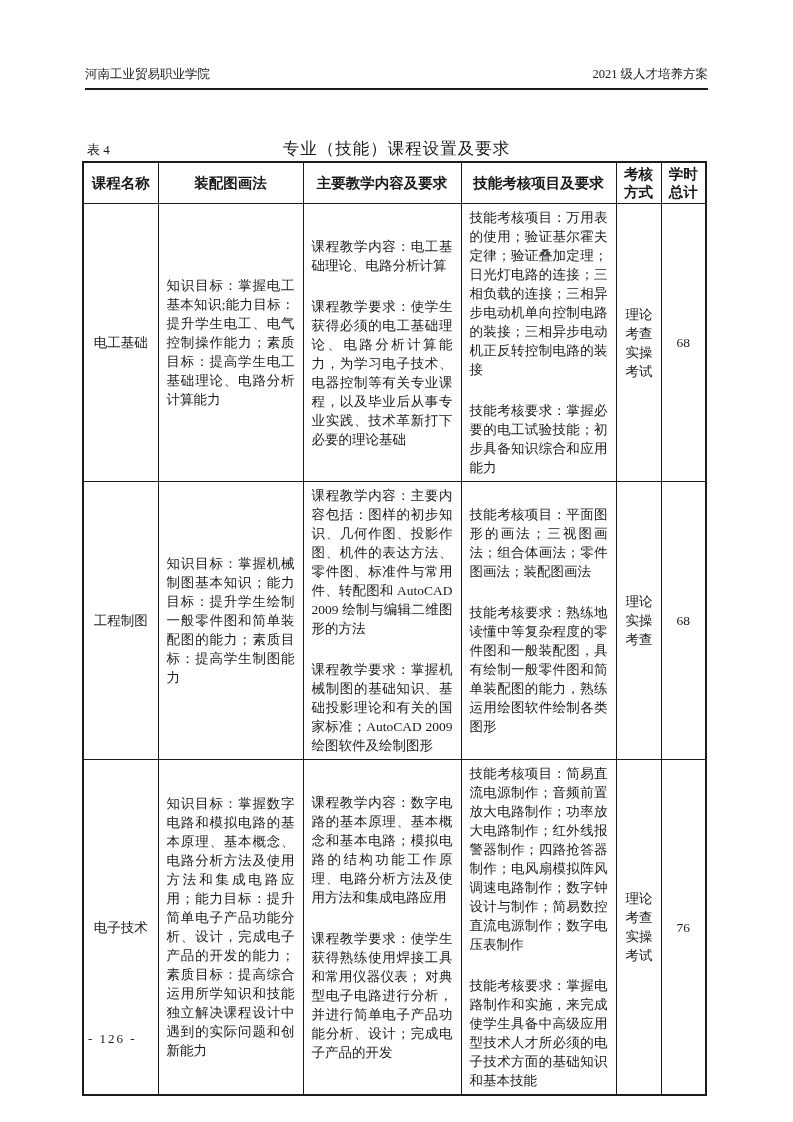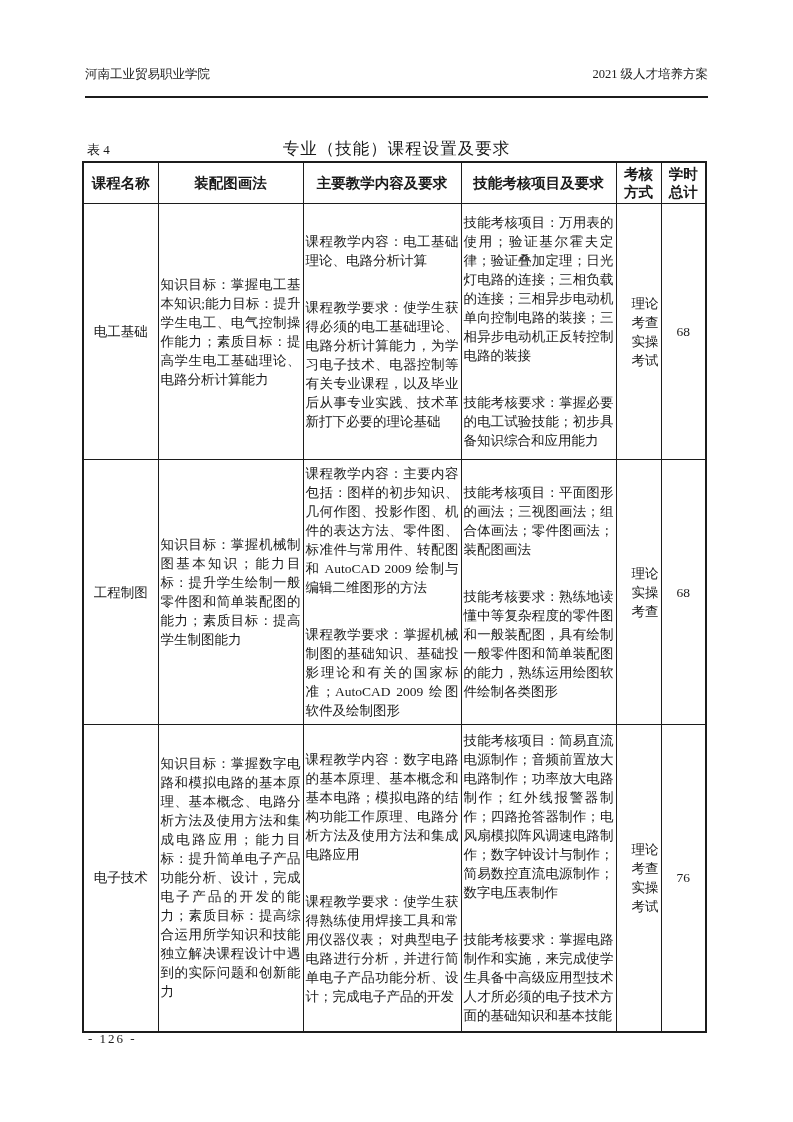--- a/index.html
+++ b/index.html
@@ -14,21 +14,21 @@
     overflow: hidden;
   }
   
   .doc-header {
     position: absolute;
     top: 66px; left: 85px; width: 623px;
     display: flex;
     justify-content: space-between;
     align-items: flex-end;
     font-size: 12.5px;
-    padding-bottom: 13px;
+    padding-bottom: 5px;
     border-bottom: 2px solid #1c1c1c;
   }
   
   .section-title {
     position: absolute;
     top: 104px; left: 113px;
     font-size: 17px;
     font-weight: bold;
     letter-spacing: 1px;
   }
@@ -54,42 +54,42 @@
   table.course-table {
     position: absolute;
     top: 161px; left: 82px;
     width: 623px;
     border-collapse: collapse;
     table-layout: fixed;
     border: 2px solid #1c1c1c;
   }
   .course-table th, .course-table td {
     border: 1px solid #1c1c1c;
-    padding: 4px 2px;
+    padding: 4px 8px;
     vertical-align: middle;
     overflow: hidden;
   }
   .course-table th {
     height: 30px;
     font-size: 14.5px;
     font-weight: bold;
     text-align: center;
     line-height: 18px;
     padding: 2px 2px;
   }
   .course-table td {
     font-size: 13.5px;
     line-height: 19px;
   }
   tr.row-h1 { height: 256px; }
   tr.row-h2 { height: 255px; }
   tr.row-h3 { height: 307px; }
   .c-name   { text-align: center; font-size: 14px; margin-left: 12px; }
   .just     { text-align: justify; }
-  .para + .para { margin-top: 28px; }
+  .para + .para { margin-top: 22px; }
   .c-method { text-align: right; white-space: pre-line; padding: 4px 2px; }
   .c-hours  { text-align: center; }
   .preline  { white-space: pre-line; }
   
   .footer {
     position: absolute;
     left: 88px; top: 1031px;
     font-size: 13px;
     letter-spacing: 2px;
   }

